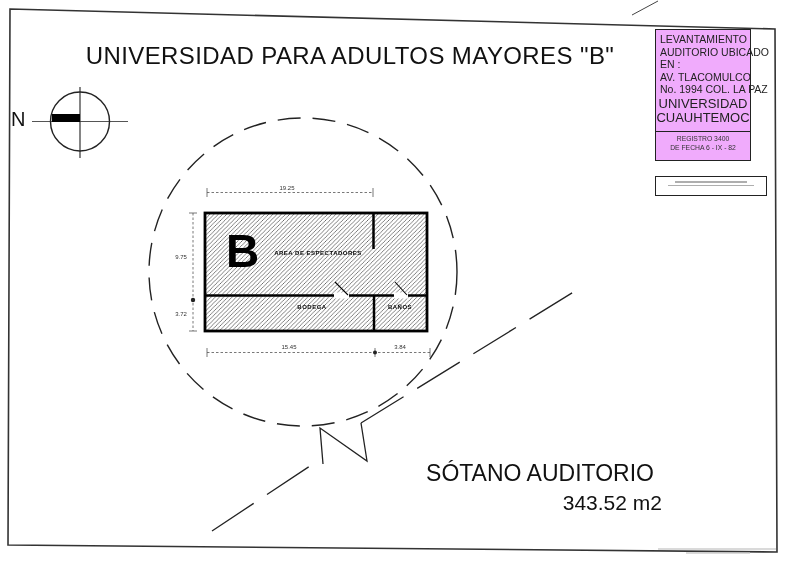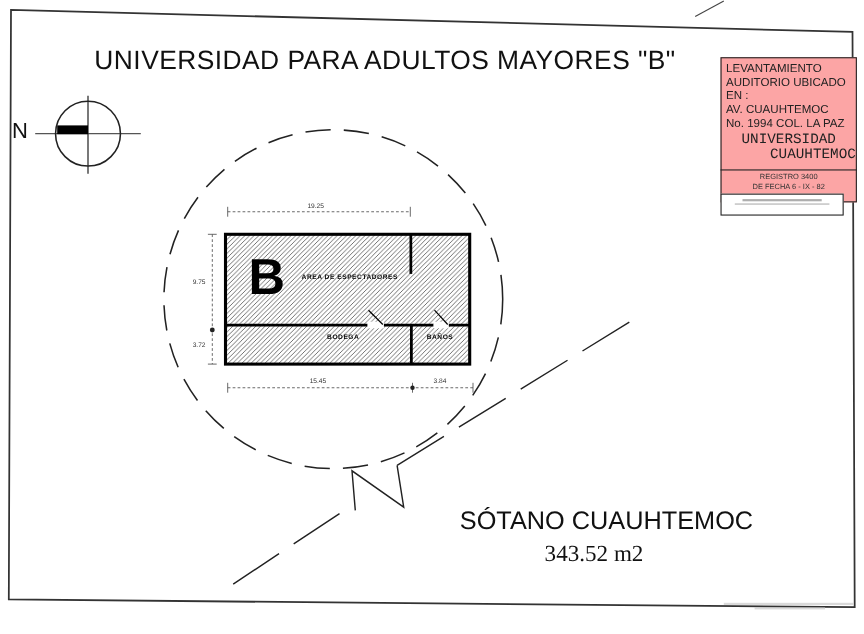--- a/index.html
+++ b/index.html
@@ -27,30 +27,30 @@
   .room-br{left:377px;top:304px;width:46px;}
   
   .dim{font-size:6px;color:#333;text-align:center;white-space:nowrap;}
   .dim-top{left:256px;top:185px;width:62px;}
   .dim-left-u{left:172px;top:254px;width:18px;}
   .dim-left-l{left:172px;top:311px;width:18px;}
   .dim-bot-l{left:258px;top:344px;width:62px;}
   .dim-bot-r{left:378px;top:344px;width:44px;}
   
   .caption-1{left:418px;top:460px;width:244px;text-align:center;font-size:23px;color:#111;white-space:nowrap;}
-  .caption-2{left:418px;top:491px;width:244px;text-align:center;font-size:21px;color:#111;white-space:nowrap;font-family:Liberation Serif, serif;}
+  .caption-2{left:418px;top:491px;width:244px;text-align:right;font-size:21px;color:#111;white-space:nowrap;}
   
   .tblock{
-    left:655px;top:52px;width:124px;height:132px;
-    border:1.6px solid #222;box-sizing:border-box;background:#fca5a5;
+    left:655px;top:29px;width:96px;height:132px;
+    border:1.6px solid #222;box-sizing:border-box;background:#f0abfc;
   }
   .tb-lines{position:absolute;left:4px;top:3px;font-size:10.5px;line-height:12.6px;white-space:nowrap;color:#222;}
-  .tb-inst{position:absolute;left:0;width:100%;text-align:center;font-size:13px;line-height:14px;color:#222;white-space:nowrap;font-family:Liberation Mono, monospace;}
+  .tb-inst{position:absolute;left:0;width:100%;text-align:center;font-size:13px;line-height:14px;color:#222;white-space:nowrap;}
   .tb-inst1{top:67px;}
-  .tb-inst2{top:81px;text-align:right;}
+  .tb-inst2{top:81px;}
   .tb-divider{position:absolute;left:-1px;right:-1px;top:101px;border-top:1.3px solid #222;}
   .tb-reg{position:absolute;left:0;width:100%;text-align:center;font-size:6.8px;line-height:8.6px;color:#333;top:105px;white-space:nowrap;}
   .smallbox{
     left:655px;top:176px;width:112px;height:20px;
     border:1.2px solid #222;box-sizing:border-box;background:#fff;
   }
   .fineprint{position:relative;margin:4px auto 0 auto;height:1.5px;background:#9a9a9a;opacity:.8;}
   .fp1{width:72px;}
   .fp2{width:86px;margin-top:2px;}
   
@@ -133,29 +133,29 @@
 <div class="abs room-label room-main">AREA DE ESPECTADORES</div>
 <div class="abs room-label room-bl">BODEGA</div>
 <div class="abs room-label room-br">BAÑOS</div>
 
 <div class="abs dim dim-top">19.25</div>
 <div class="abs dim dim-left-u">9.75</div>
 <div class="abs dim dim-left-l">3.72</div>
 <div class="abs dim dim-bot-l">15.45</div>
 <div class="abs dim dim-bot-r">3.84</div>
 
-<div class="abs caption-1">SÓTANO CUAUHTEMOC</div>
+<div class="abs caption-1">SÓTANO AUDITORIO</div>
 <div class="abs caption-2">343.52 m2</div>
 
 <div class="abs tblock">
   <div class="tb-lines">
     <div>LEVANTAMIENTO</div>
     <div>AUDITORIO UBICADO</div>
     <div>EN :</div>
-    <div>AV. CUAUHTEMOC</div>
+    <div>AV. TLACOMULCO</div>
     <div>No. 1994 COL. LA PAZ</div>
   </div>
   <div class="tb-inst tb-inst1">UNIVERSIDAD</div>
   <div class="tb-inst tb-inst2">CUAUHTEMOC</div>
   <div class="tb-divider"></div>
   <div class="tb-reg">
     <div>REGISTRO 3400</div>
     <div>DE FECHA 6 - IX - 82</div>
   </div>
 </div>

